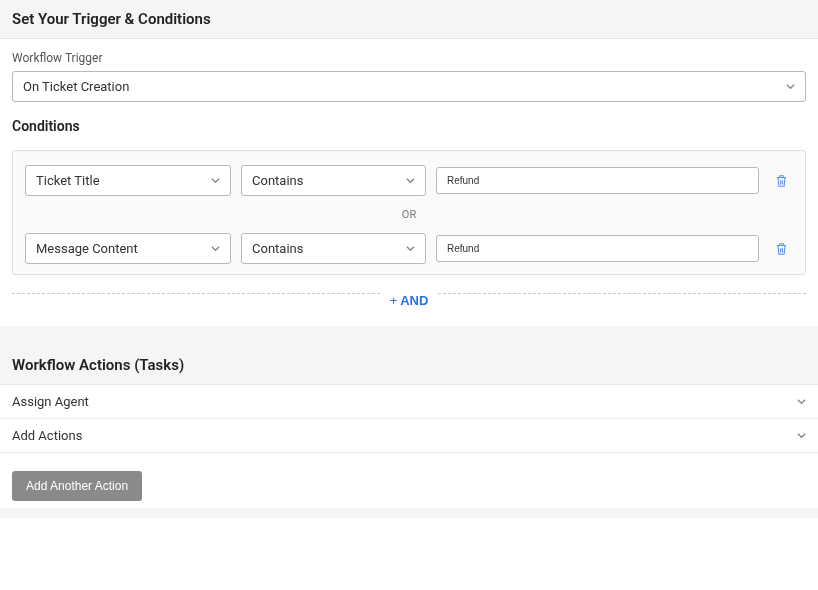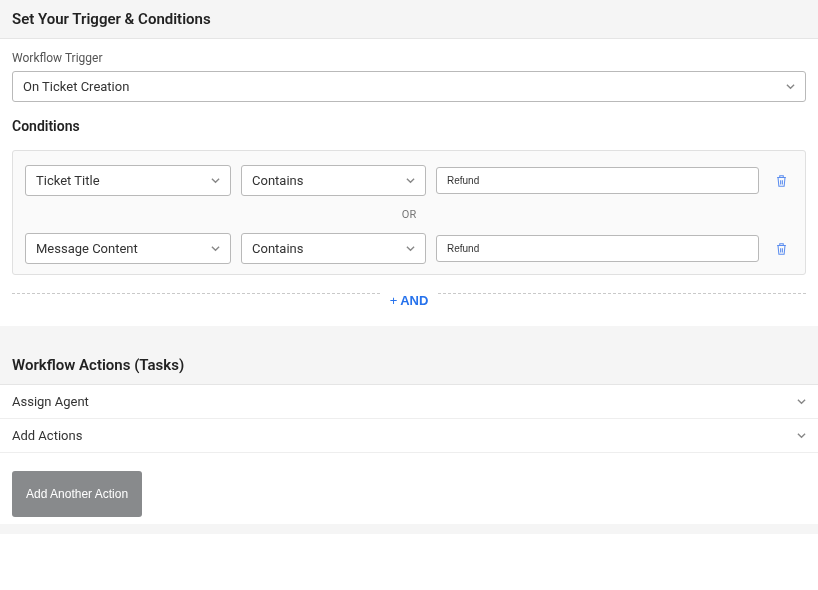--- a/index.html
+++ b/index.html
@@ -25,21 +25,21 @@
 .add-or { text-align: center; padding: 8px 0 2px; }
 .add-or button { background: none; border: none; color: #2672ec; font-size: 12px; cursor: pointer; }
 .add-or .plus { margin-right: 3px; }
 .and-sep { display: flex; align-items: flex-start; margin: 18px 0 6px; }
 .and-sep .dash { flex: 1; border-top: 1px dashed #c9c9c9; height: 0; }
 .and-btn { background: none; border: none; color: #2672ec; font-size: 13px; font-weight: 700; cursor: pointer; padding: 0 10px; }
 .and-btn .plus { font-weight: 400; margin-right: 3px; }
 .spacer-gray { height: 20px; background: #f5f5f5; }
 .action-item { display: flex; align-items: center; justify-content: space-between; padding: 9px 12px; border-bottom: 1px solid #eee; font-size: 13px; color: #333; cursor: pointer; }
 .action-item:first-of-type { border-top: 1px solid #eee; }
-.add-action-btn { margin: 18px 12px 7px; background: #888a8c; color: #fff; border: none; border-radius: 3px; padding: 16px 14px; font-size: 12px; cursor: pointer; }
+.add-action-btn { margin: 18px 12px 7px; background: #888a8c; color: #fff; border: none; border-radius: 3px; padding: 8px 14px; font-size: 12px; cursor: pointer; }
 .footer-gray { height: 10px; background: #f5f5f5; }
 </style>
 </head>
 <body>
 
 
 
 <div class="section-header">
   <h2>Set Your Trigger &amp; Conditions</h2>
 </div>

